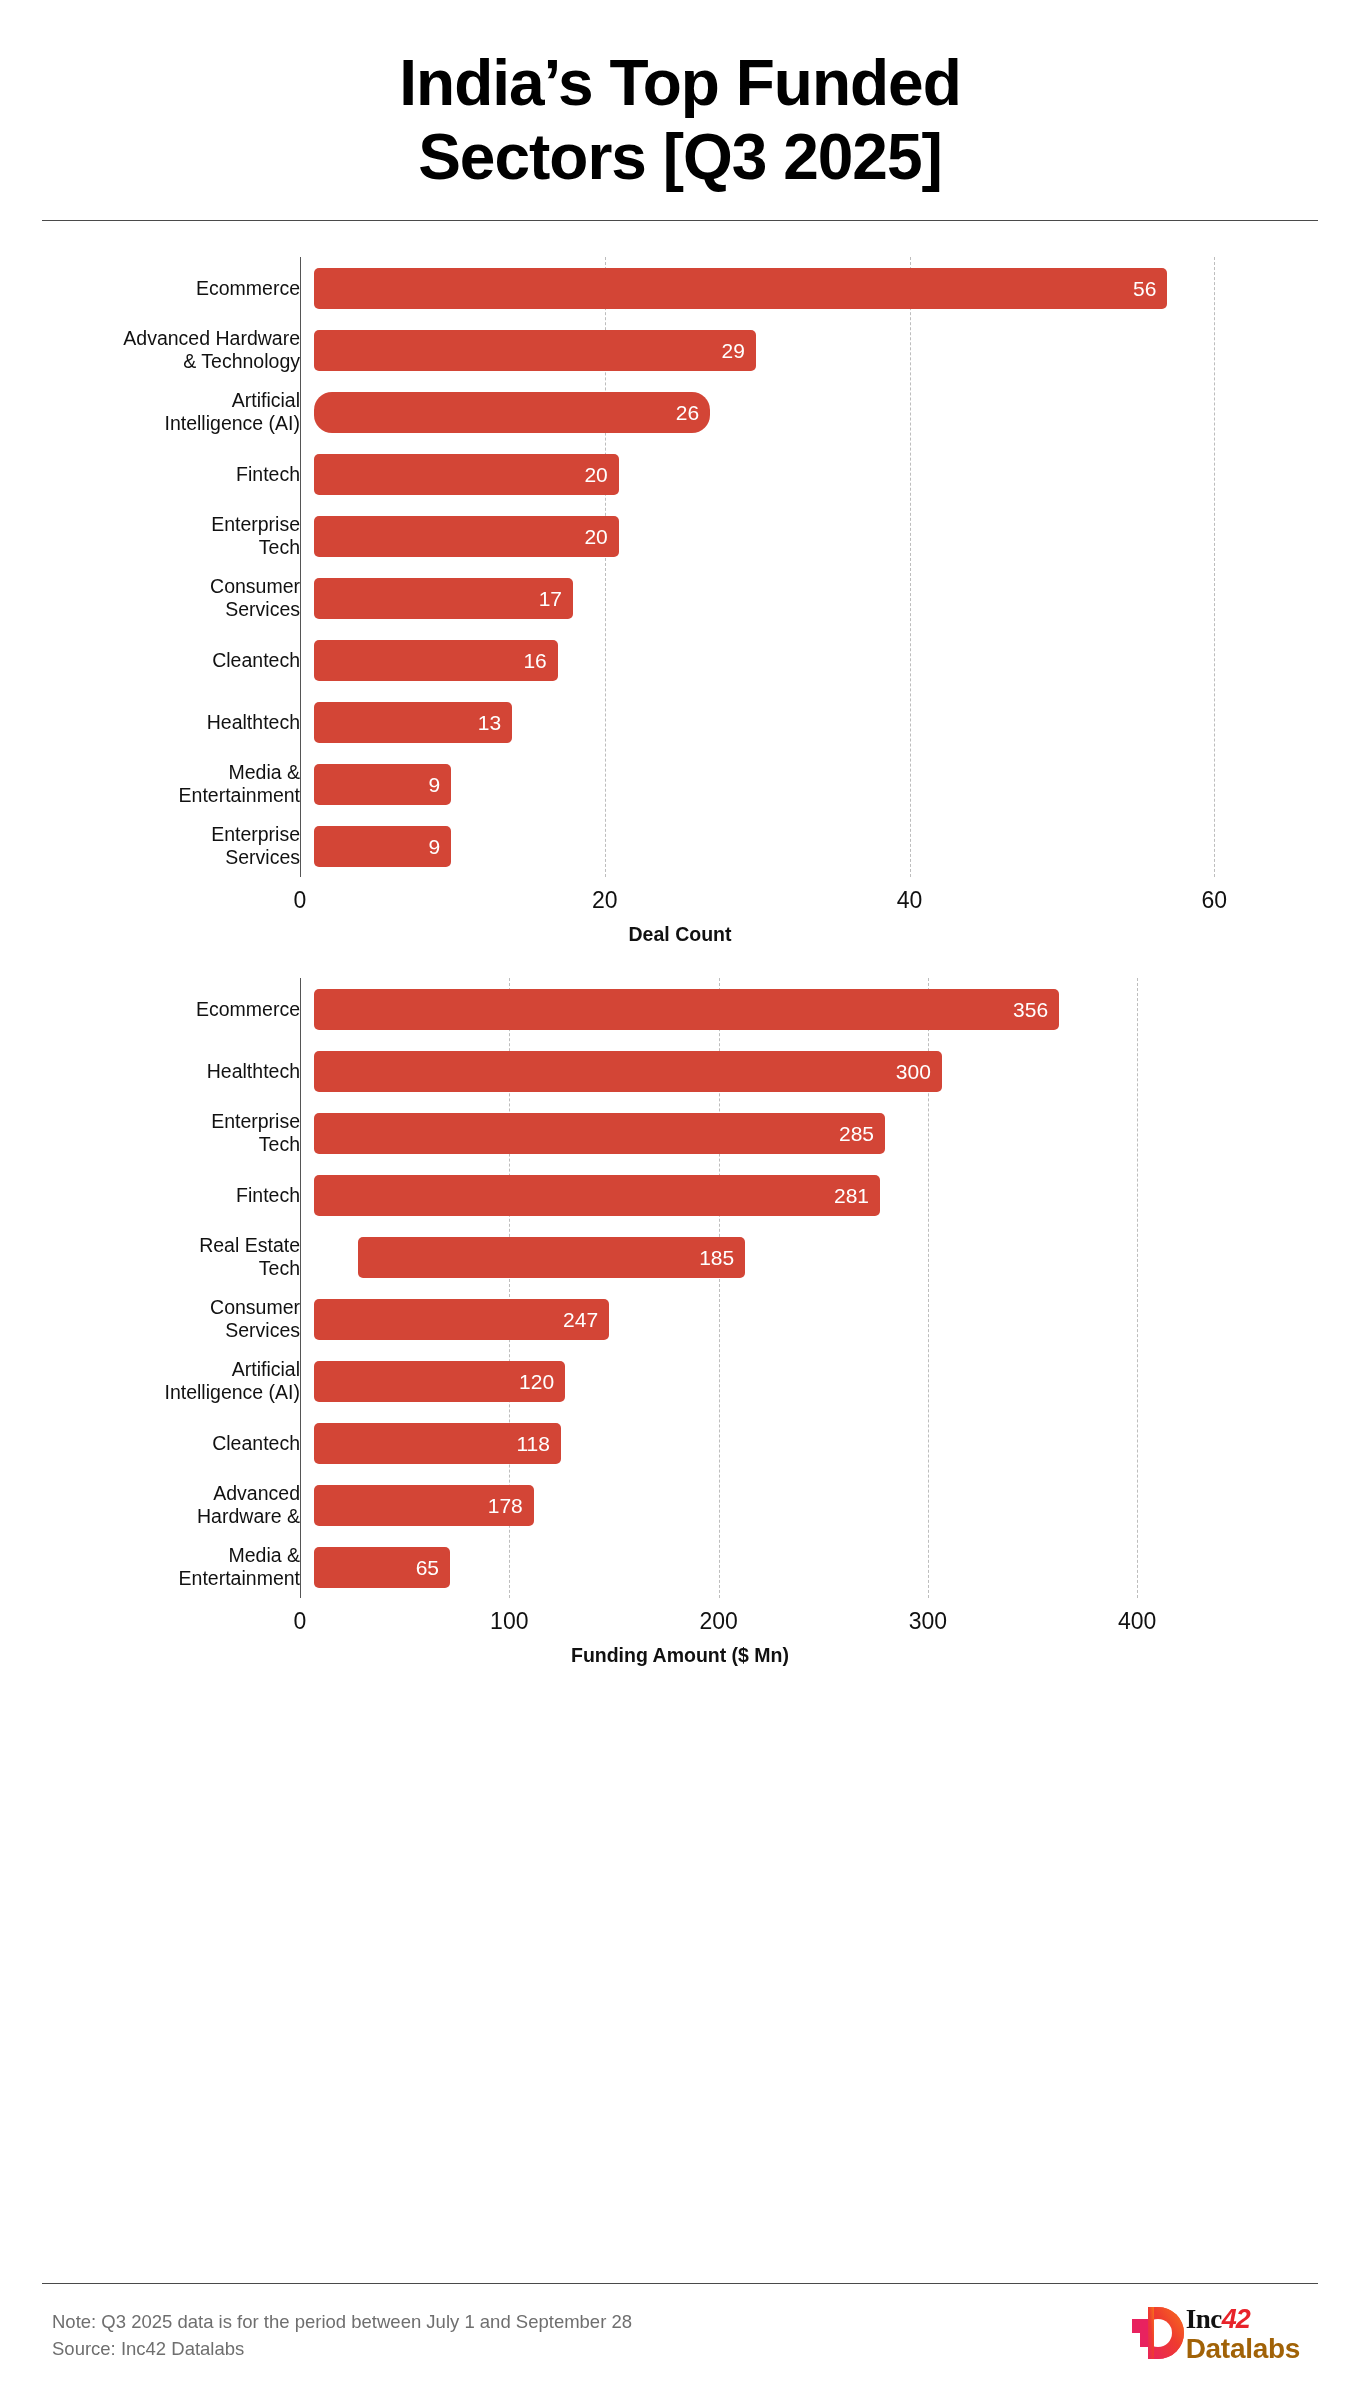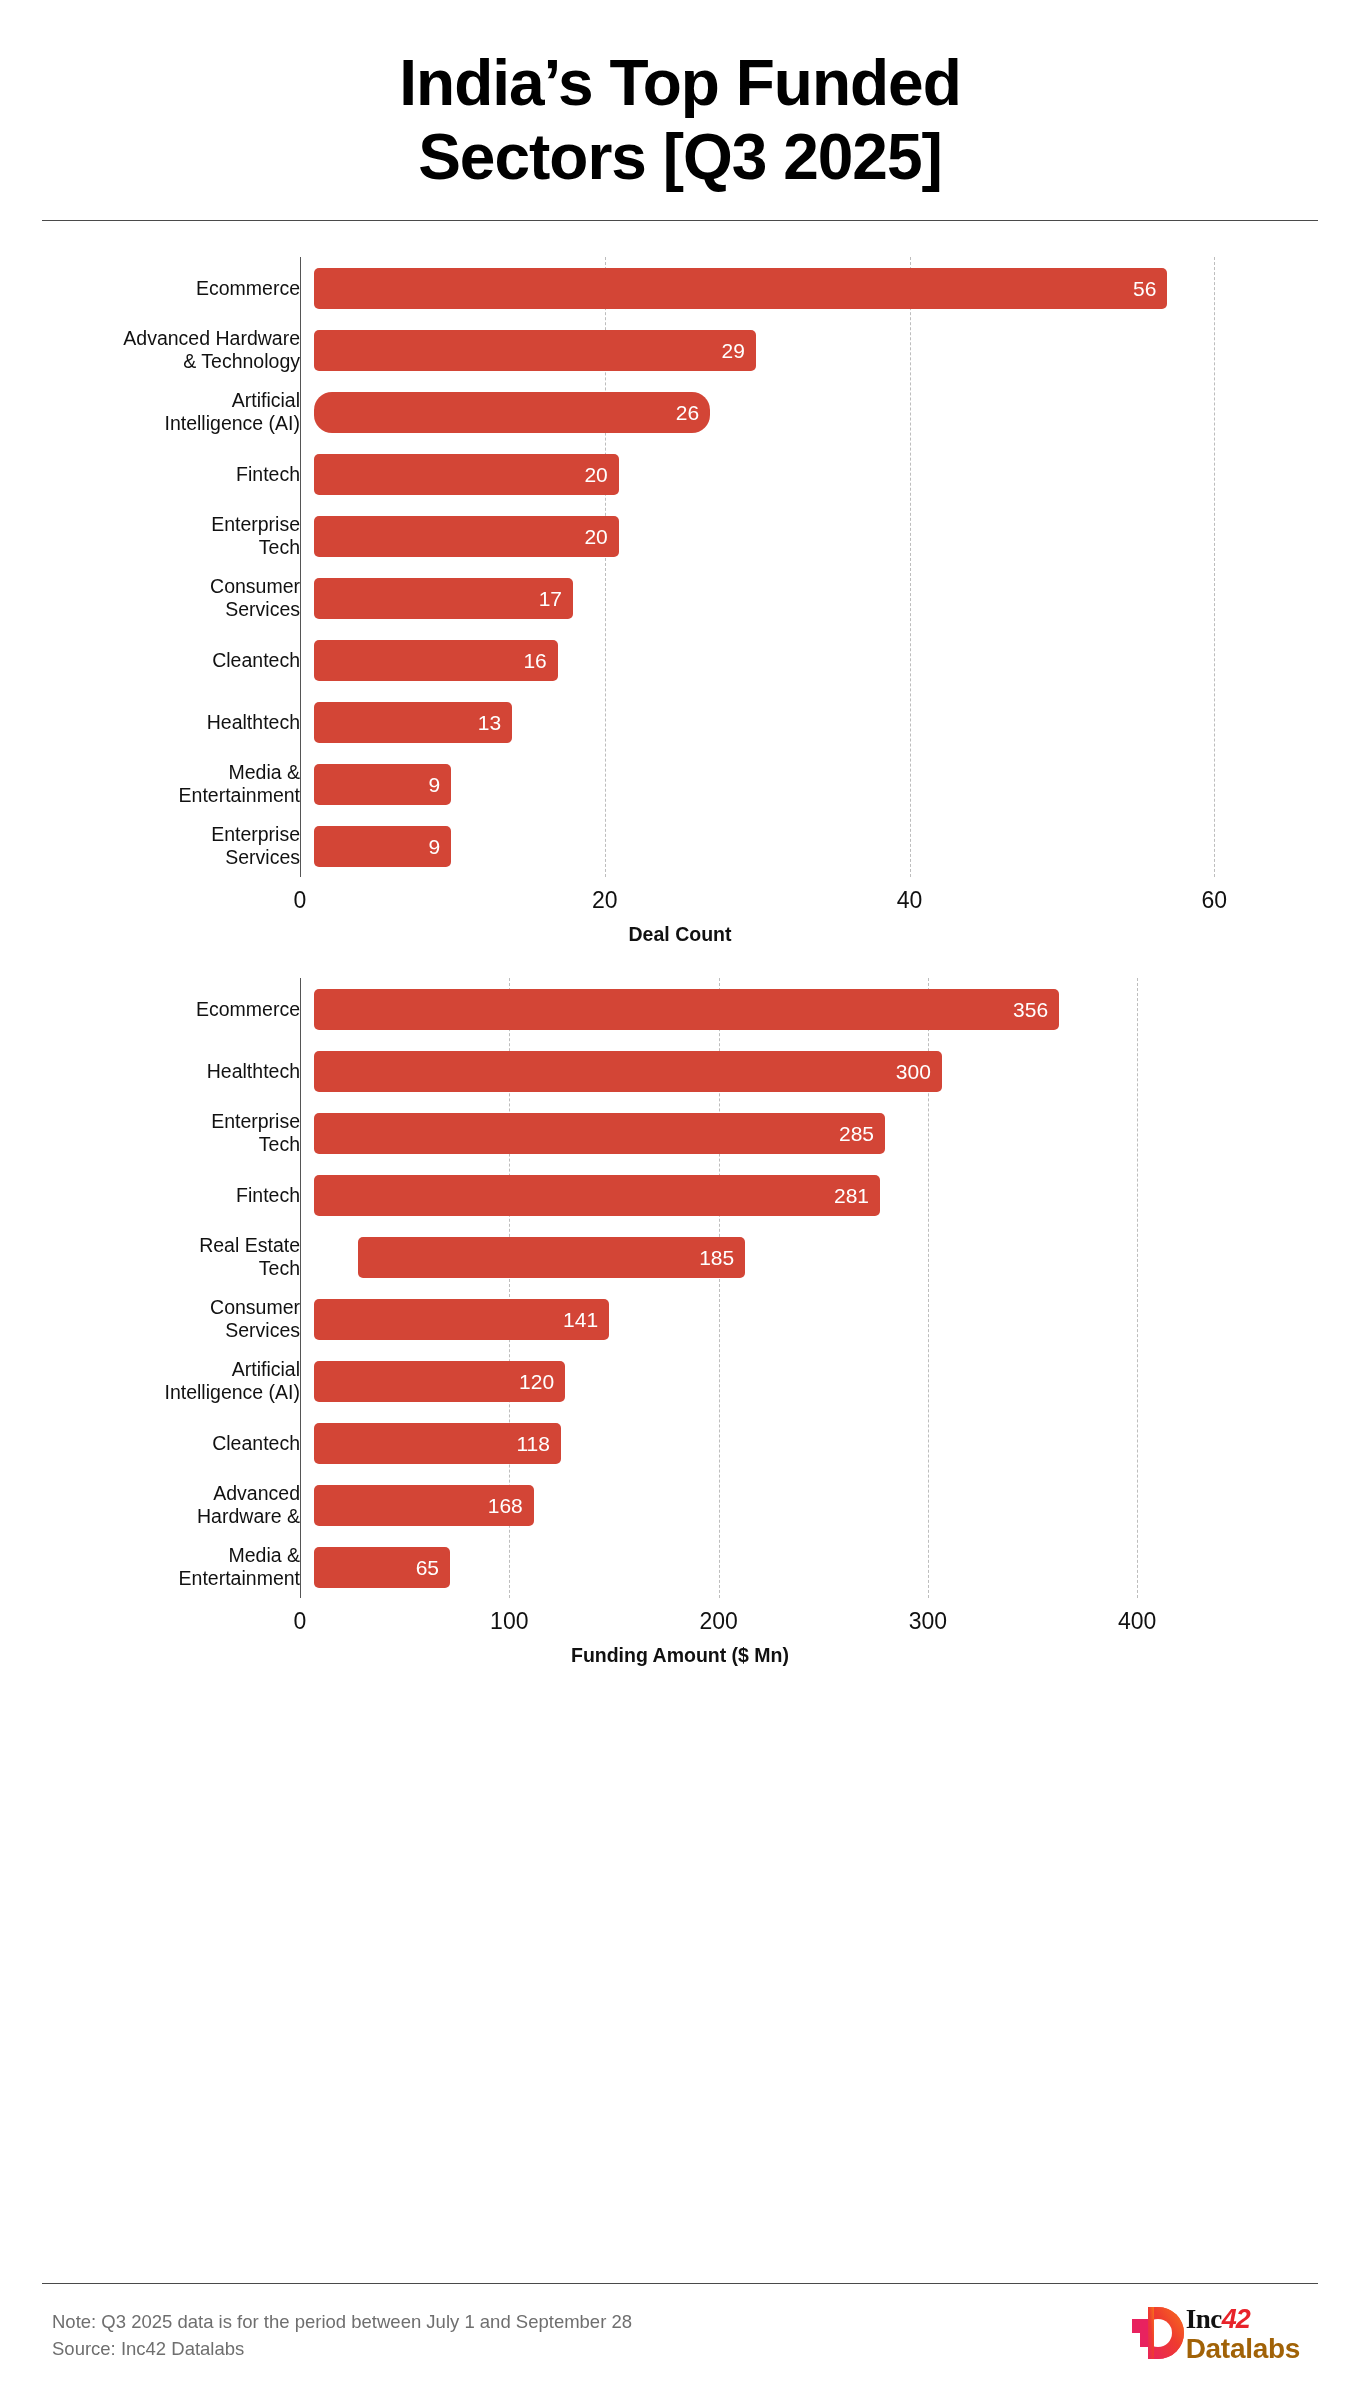--- a/index.html
+++ b/index.html
@@ -338,21 +338,21 @@
           <div class="bar" style="width: 387.209px; margin-left: 44px;">
             <span class="bar-value">185</span>
           </div>
         </div>
       </div>
       <div class="row" style="height: 62px;">
         <div class="cat-label" style="width: 250px;">Consumer
 Services</div>
         <div class="bar-area" style="height: 41px;">
           <div class="bar" style="width: 295.116px;">
-            <span class="bar-value">141</span>
+            <span class="bar-value">247</span>
           </div>
         </div>
       </div>
       <div class="row" style="height: 62px;">
         <div class="cat-label" style="width: 250px;">Artificial
 Intelligence (AI)</div>
         <div class="bar-area" style="height: 41px;">
           <div class="bar" style="width: 251.163px;">
             <span class="bar-value">120</span>
           </div>
@@ -364,21 +364,21 @@
           <div class="bar" style="width: 246.977px;">
             <span class="bar-value">118</span>
           </div>
         </div>
       </div>
       <div class="row" style="height: 62px;">
         <div class="cat-label" style="width: 250px;">Advanced
 Hardware &amp;</div>
         <div class="bar-area" style="height: 41px;">
           <div class="bar" style="width: 219.767px;">
-            <span class="bar-value">168</span>
+            <span class="bar-value">178</span>
           </div>
         </div>
       </div>
       <div class="row" style="height: 62px;">
         <div class="cat-label" style="width: 250px;">Media &amp;
 Entertainment</div>
         <div class="bar-area" style="height: 41px;">
           <div class="bar" style="width: 136.047px;">
             <span class="bar-value">65</span>
           </div>

